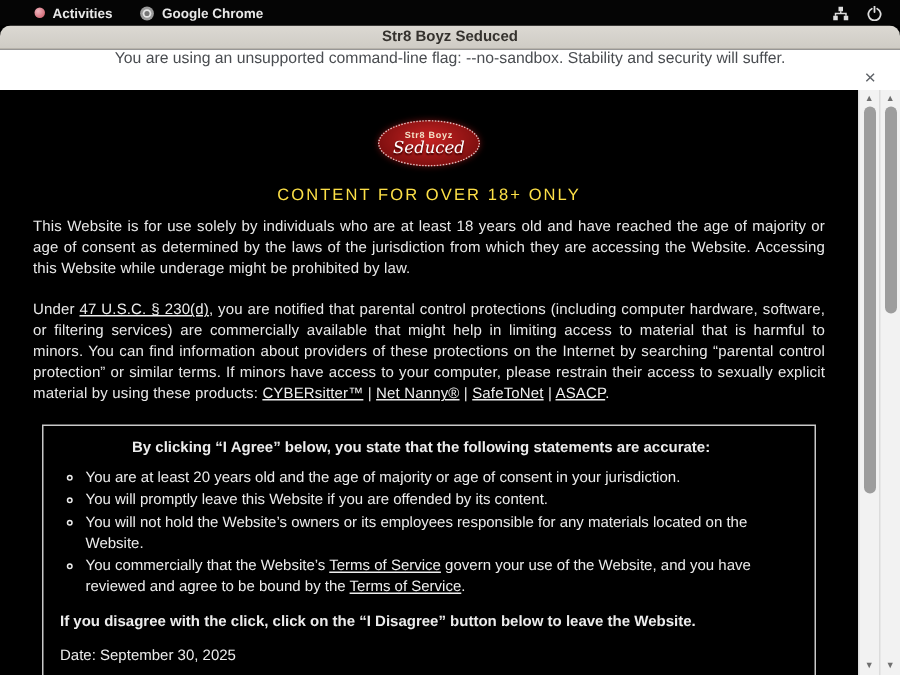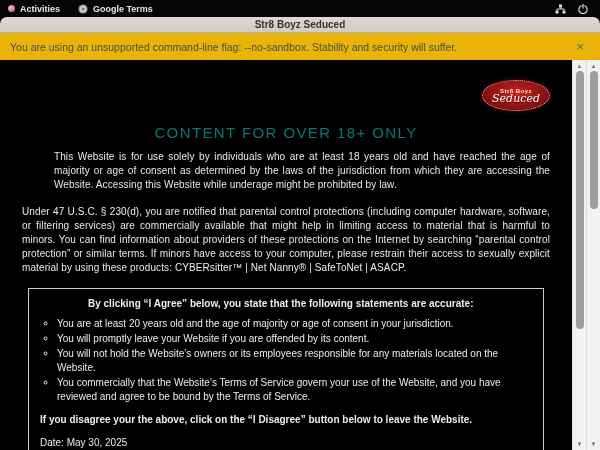--- a/index.html
+++ b/index.html
@@ -1,47 +1,47 @@
 <!DOCTYPE html>
 <html><head>
 <meta charset="utf-8">
 <style>
   * { margin:0; padding:0; box-sizing:border-box; }
   html,body { width:600px; height:450px; overflow:hidden; background:#000; font-family:"Liberation Sans", sans-serif; }
 
   
   .top-bar { position:absolute; top:0; left:0; width:600px; height:17px; background:#050505; color:#e8e8e8; display:flex; align-items:center; font-size:9px; font-weight:700; }
-  .tb-left { display:flex; align-items:center; gap:6px; padding-left:2px; }
+  .tb-left { display:flex; align-items:center; gap:6px; padding-left:17px; }
   .tb-item { display:flex; align-items:center; gap:5px; padding:0 6px; cursor:default; }
   .rec-dot { width:7px; height:7px; border-radius:50%; background:radial-gradient(circle at 35% 35%, #f0b6c0, #c8525e); }
   .tb-clock { position:absolute; left:0; right:0; text-align:center; font-weight:700; }
   .tb-right { margin-left:auto; display:flex; align-items:center; gap:12px; padding-right:12px; z-index:2; }
 
   
   .title-bar { position:absolute; top:17px; left:0; width:600px; height:16px; background:linear-gradient(#dcd9d3,#cfccc5); border-radius:7px 7px 0 0; display:flex; align-items:center; justify-content:center; font-size:10px; font-weight:700; color:#35322e; border-bottom:1px solid #b7b3ab; }
 
   
-  .infobar { position:absolute; top:33px; left:0; width:600px; height:27px; background:#eab308; display:flex; align-items:center; font-size:10.5px; color:#4a4d51; padding:0 10px; }
+  .infobar { position:absolute; top:33px; left:0; width:600px; height:27px; background:#ffffff; display:flex; align-items:center; font-size:10.5px; color:#4a4d51; padding:0 10px;flex-direction:column; }
   .infobar-close { margin-left:auto; font-size:13px; color:#5f6368; cursor:pointer; padding:0 6px; line-height:1; }
 
   
   .page { position:absolute; top:60px; left:0; width:600px; height:390px; background:#000; color:#ececec; }
   .content { position:absolute; top:0; left:0; width:572px; height:390px; padding:20px 22px 0 22px; }
 
-  .logo-wrap { display:flex; justify-content:flex-end; }
+  .logo-wrap { display:flex; justify-content:center; }
   .logo { width:68px; height:31px; border-radius:50%; background:radial-gradient(ellipse at 50% 40%, #c62222, #7e0f0f 75%); border:1px dotted #e3bcbc; box-shadow:0 0 4px rgba(120,20,20,.8); display:flex; flex-direction:column; align-items:center; justify-content:center; line-height:1; }
   .logo-top { font-size:6px; color:#f3e3c9; font-weight:700; letter-spacing:.5px; }
   .logo-script { font-family:"DejaVu Serif", serif; font-style:italic; font-size:11px; color:#fff; margin-top:-1px; text-shadow:0 1px 1px #400; }
 
-  .heading { text-align:center; font-size:15px; letter-spacing:1.4px; font-weight:500; color:#0f766e; margin-top:13px; }
+  .heading { text-align:center; font-size:11px; letter-spacing:1.4px; font-weight:500; color:#fde047; margin-top:13px; }
 
   .para { font-size:10px; line-height:14px; text-align:justify; color:#e9e9e9; letter-spacing:.1px; }
-  .p1 { margin-top:9px;margin-left:32px; }
+  .p1 { margin-top:9px; }
   .p2 { margin-top:13px; }
-  .lnk { color:#eFeFeF; cursor:pointer; }
+  .lnk { color:#eFeFeF; text-decoration:underline; cursor:pointer; }
 
   .agree-box { margin:13px 6px 0 6px; border:1px solid #c9c9c9; padding:8px 11px 9px 11px; font-size:10px; line-height:14px; }
   .box-intro { font-weight:700;padding-left:48px; }
   .box-list { list-style:circle; padding-left:17px; margin-top:6px; }
   .box-list li { margin-top:1px; }
   .box-note { font-weight:700; margin-top:9px; }
   .box-date { margin-top:9px; }
 
   
   .scroll-region { position:absolute; top:0; right:0; width:28px; height:390px; background:#f6f6f6; display:flex; }
@@ -62,21 +62,21 @@
     <div class="tb-item">
       <span class="rec-dot"></span>
       <span>Activities</span>
     </div>
     <div class="tb-item">
       <svg class="icon-svg" width="10" height="10" viewBox="0 0 10 10">
           <circle cx="5" cy="5" r="4.6" fill="#9a9a9a"></circle>
           <circle cx="5" cy="5" r="2.9" fill="#e6e6e6"></circle>
           <circle cx="5" cy="5" r="1.7" fill="#777"></circle>
         </svg>
-      <span>Google Terms</span>
+      <span>Google Chrome</span>
     </div>
   </div>
   <div class="tb-right">
     <svg class="icon-svg" width="11" height="10" viewBox="0 0 11 10">
         <rect x="4" y="0.5" width="3" height="3" fill="#dedede"></rect>
         <rect x="0.5" y="6.5" width="3" height="3" fill="#dedede"></rect>
         <rect x="7.5" y="6.5" width="3" height="3" fill="#dedede"></rect>
         <path d="M5.5 3.5 V5 M2 6.5 V5 H9 V6.5" stroke="#dedede" stroke-width="1" fill="none"></path>
       </svg>
     <svg class="icon-svg" width="10" height="10" viewBox="0 0 10 10">
@@ -108,26 +108,26 @@
     <div class="heading">CONTENT FOR OVER 18+ ONLY</div>
 
     <p class="para p1">This Website is for use solely by individuals who are at least 18 years old and have reached the age of majority or age of consent as determined by the laws of the jurisdiction from which they are accessing the Website. Accessing this Website while underage might be prohibited by law.</p>
 
     <p class="para p2"><span>Under </span><span class="lnk">47 U.S.C. § 230(d)</span><span>, you are notified that parental control protections (including computer hardware, software, or filtering services) are commercially available that might help in limiting access to material that is harmful to minors. You can find information about providers of these protections on the Internet by searching “parental control protection” or similar terms. If minors have access to your computer, please restrain their access to sexually explicit material by using these products: </span><span class="lnk">CYBERsitter™</span><span> | </span><span class="lnk">Net Nanny®</span><span> | </span><span class="lnk">SafeToNet</span><span> | </span><span class="lnk">ASACP</span><span>.</span></p>
 
     <div class="agree-box">
       <div class="box-intro">By clicking “I Agree” below, you state that the following statements are accurate:</div>
       <ul class="box-list">
         <li>You are at least 20 years old and the age of majority or age of consent in your jurisdiction.</li>
-        <li>You will promptly leave your Website if you are offended by its content.</li>
+        <li>You will promptly leave this Website if you are offended by its content.</li>
         <li>You will not hold the Website’s owners or its employees responsible for any materials located on the Website.</li>
         <li><span>You commercially that the Website’s </span><span class="lnk">Terms of Service</span><span> govern your use of the Website, and you have reviewed and agree to be bound by the </span><span class="lnk">Terms of Service</span><span>.</span></li>
       </ul>
-      <div class="box-note">If you disagree your the above, click on the “I Disagree” button below to leave the Website.</div>
-      <div class="box-date">Date: May 30, 2025</div>
+      <div class="box-note">If you disagree with the click, click on the “I Disagree” button below to leave the Website.</div>
+      <div class="box-date">Date: September 30, 2025</div>
     </div>
 
   </div>
 
   <div class="scroll-region">
     <div class="sbar">
       <div class="sb-arrow sb-up">▲</div>
       <div class="sb-thumb thumb-inner"></div>
       <div class="sb-arrow sb-down">▼</div>
     </div>

